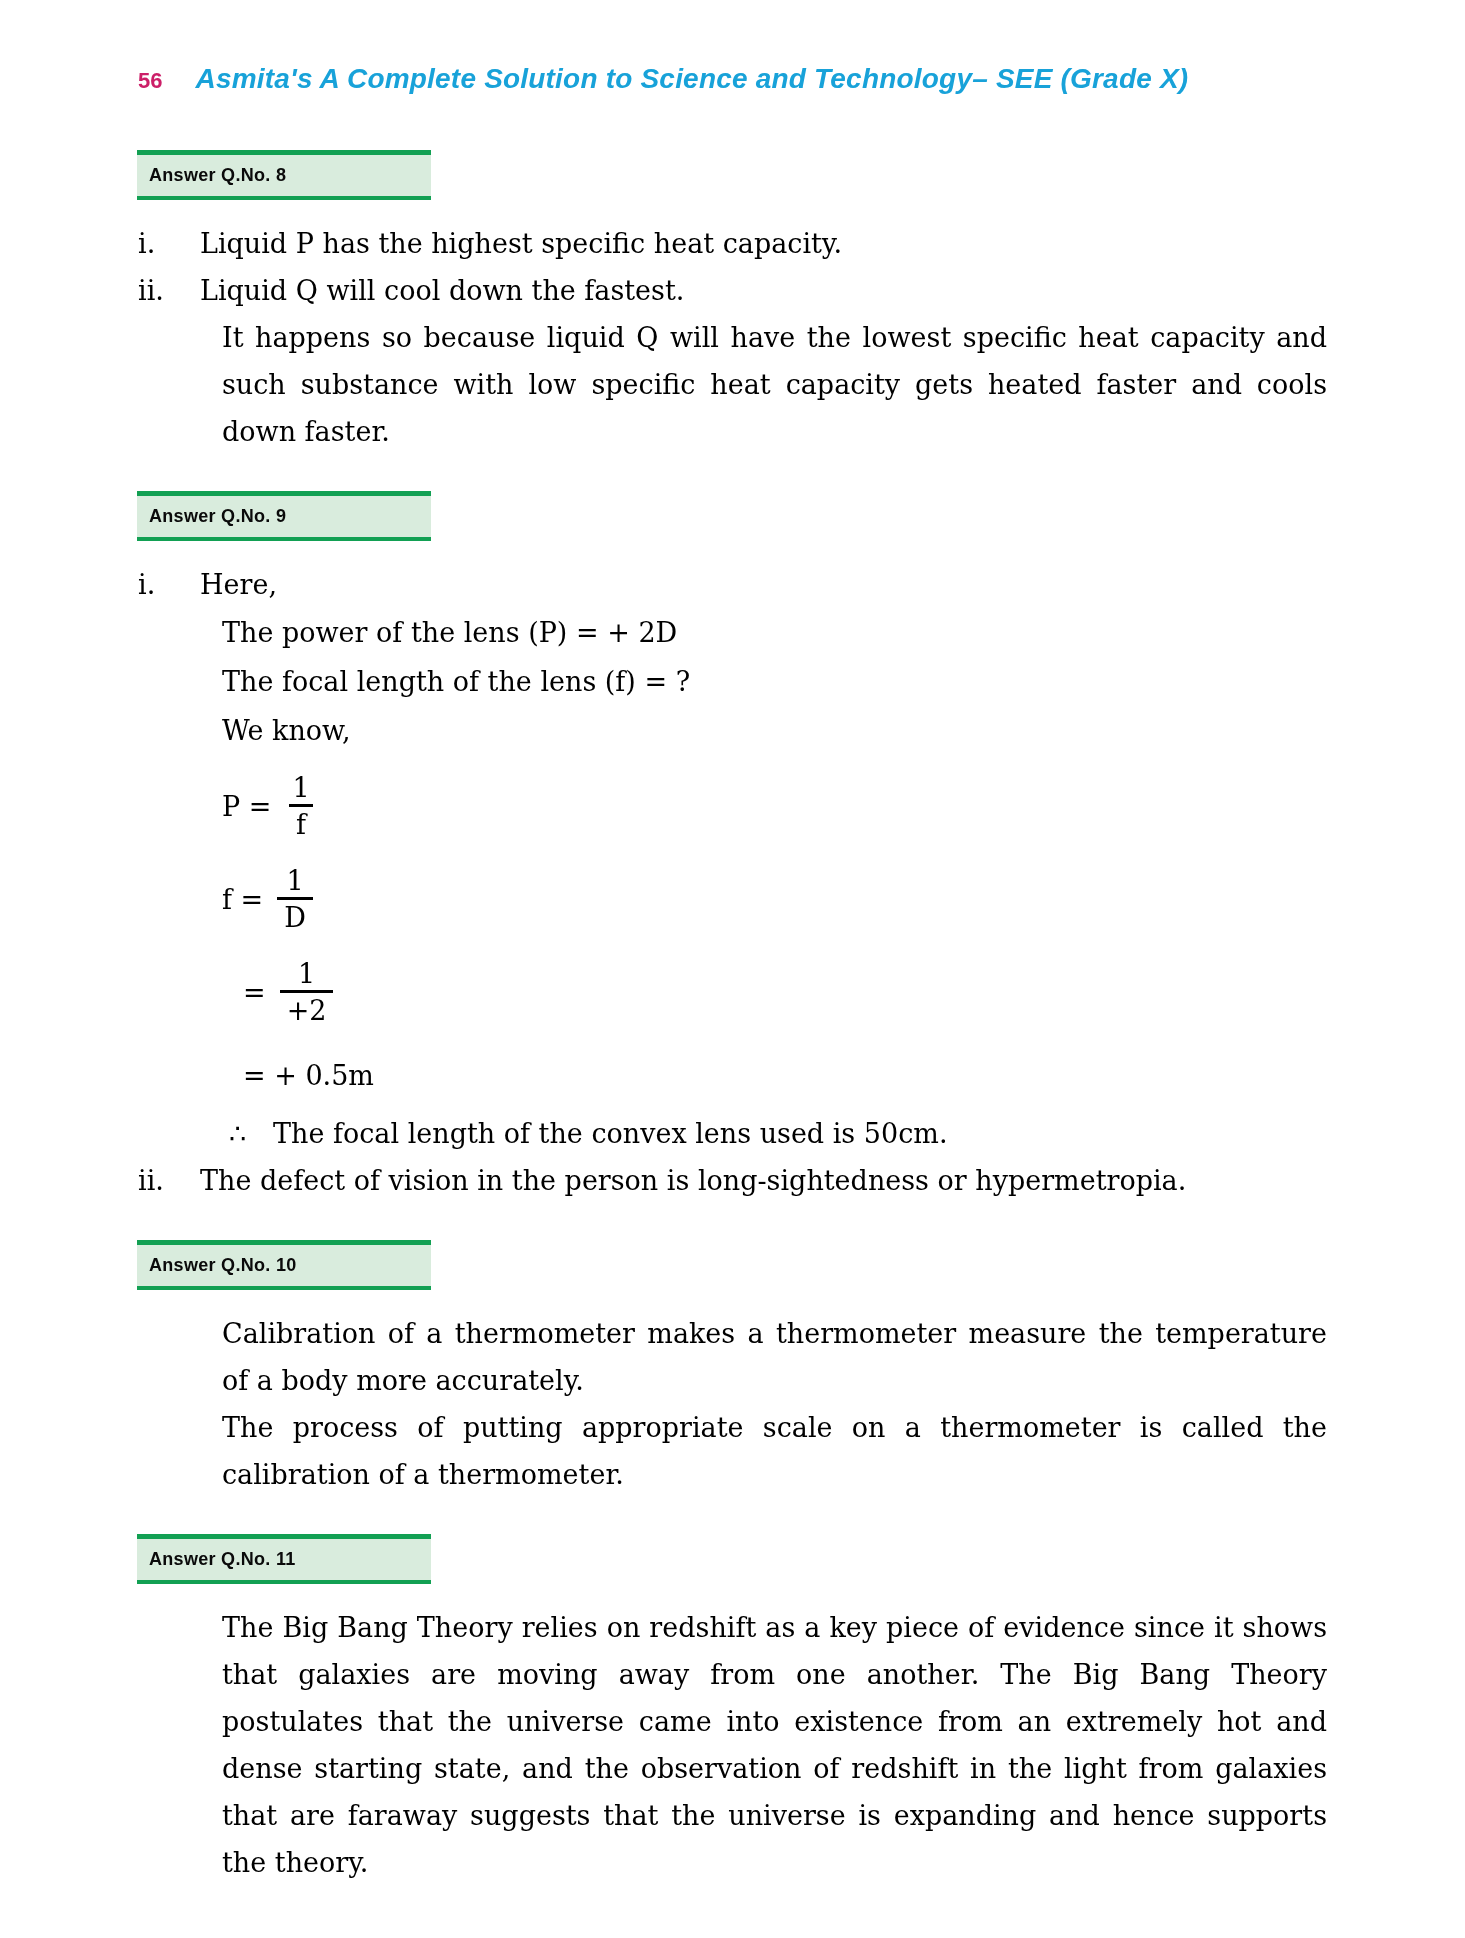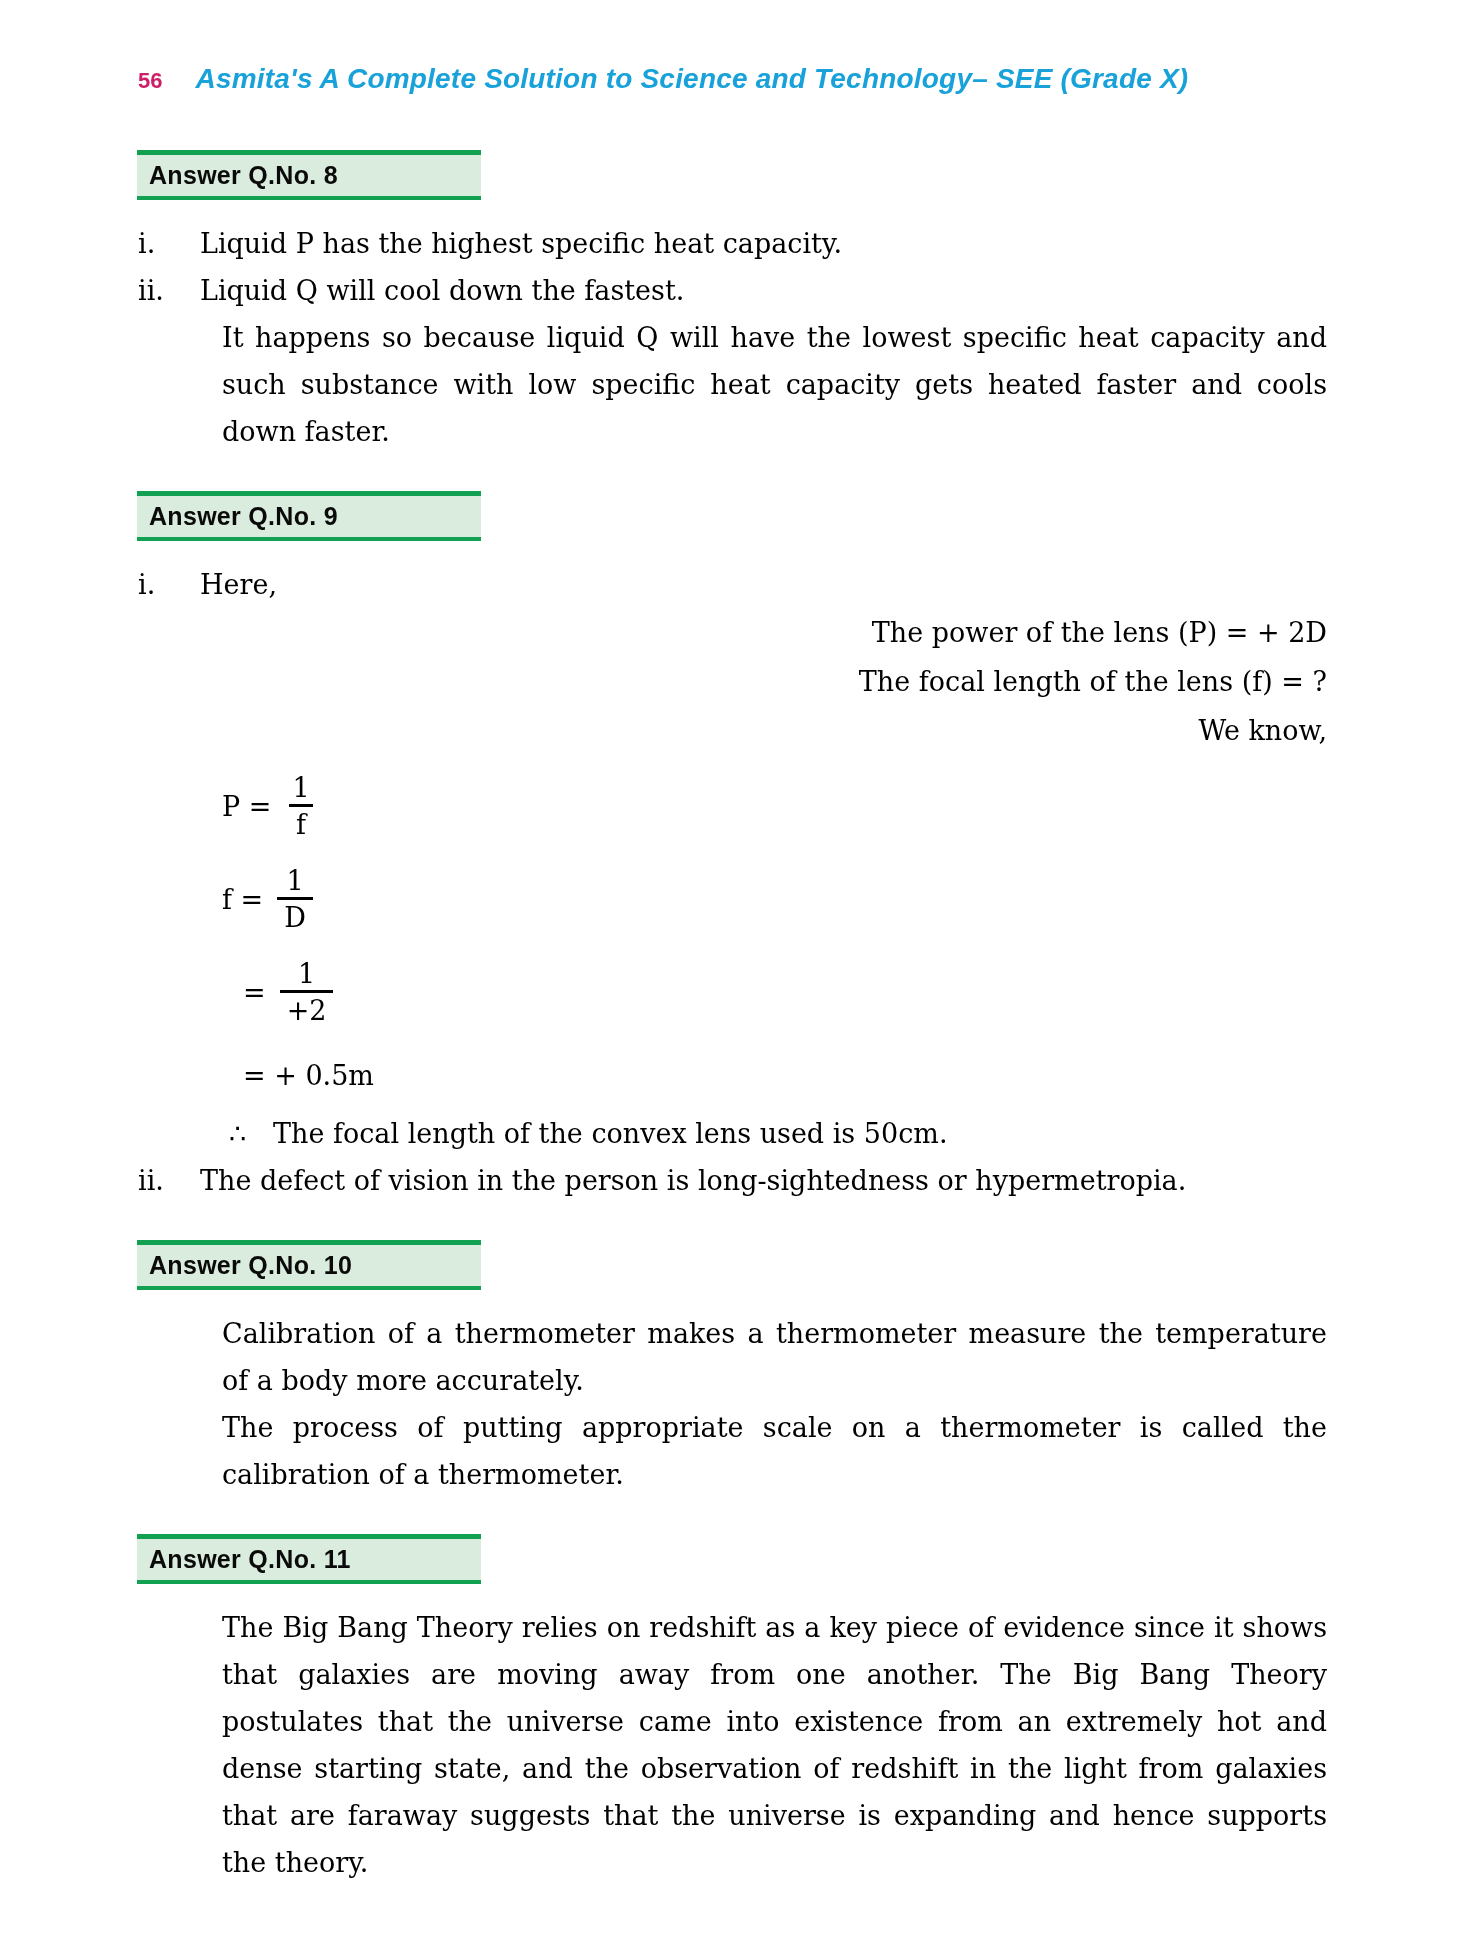--- a/index.html
+++ b/index.html
@@ -26,43 +26,43 @@
     font-family: "Liberation Sans", sans-serif;
     font-weight: bold;
     display: flex;
     align-items: baseline;
     line-height: 26px;
   }
   .page-num { font-size: 22px; color: var(--magenta); flex: none; text-align: center; }
   .page-title { font-size: 28px; color: var(--cyan); margin-left: 33px; letter-spacing: 0.2px; font-style: italic; }
 
   .answer-heading {
-    width: 344px;
+    width: 294px;
     background: var(--green-bg);
     border-top: 5px solid var(--green);
     border-bottom: 4px solid var(--green);
     padding: 6px 10px 6px 12px;
     font-family: "Liberation Sans", sans-serif;
     font-weight: bold;
-    font-size: 25px;
+    font-size: 18px;
     line-height: 29px;
     color: #0a0a0a;
     letter-spacing: 0.3px;
     margin: 36px 0 20px -1px;
   }
   .answer-heading.first { margin-top: 56px; }
 
   .list-row { display: flex; }
   .marker { width: 62px; flex: none; }
   .li-text { flex: 1; text-align: justify; }
 
   .indent { margin-left: 84px; }
   .para { text-align: justify; }
 
-  .body-line { line-height: 49px; text-align: right; }
+  .body-line { line-height: 49px; }
 
   .eq-row { display: flex; align-items: center; margin: 16px 0 22px 0; }
   .eq-lhs { margin-right: 14px; }
   .eq-indent { margin-left: 21px; }
   .frac { display: inline-flex; flex-direction: column; align-items: center; }
   .frac .num { line-height: 33px; padding: 0 7px; }
   .frac .den { line-height: 35px; padding: 0 7px; border-top: 3px solid #000; }
 
   .eq-cont { margin-left: 21px; line-height: 52px; }
 

